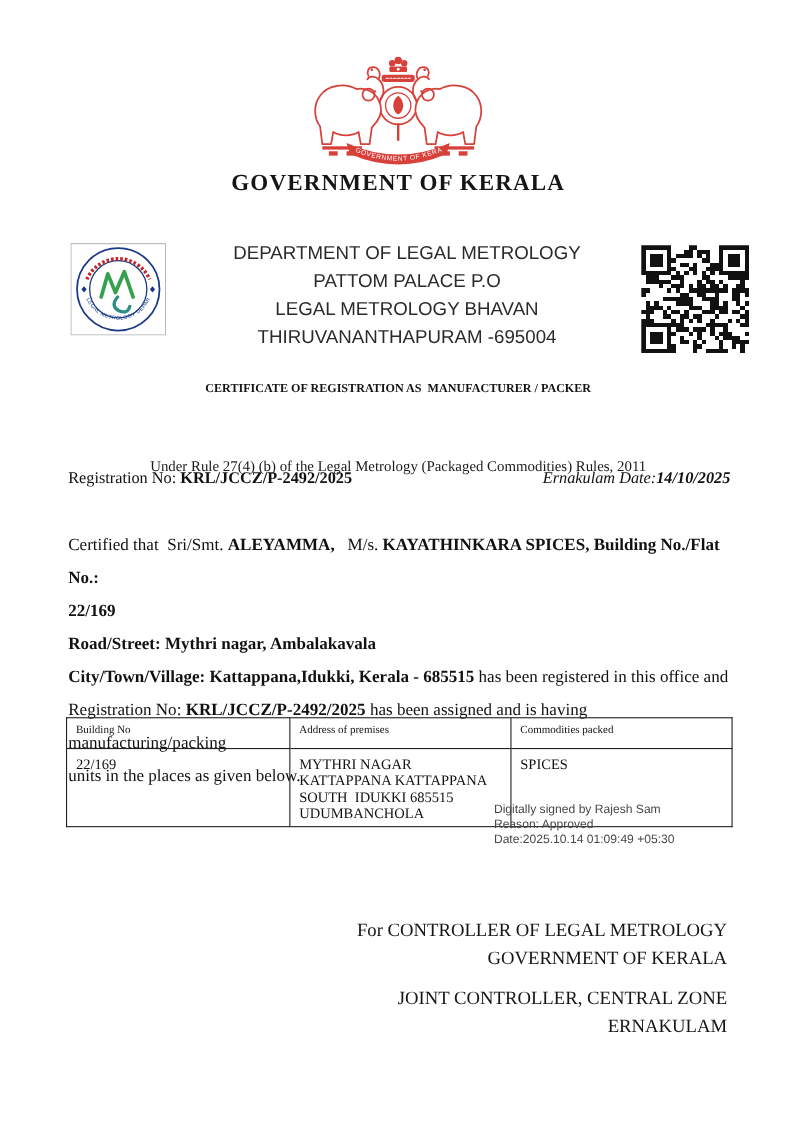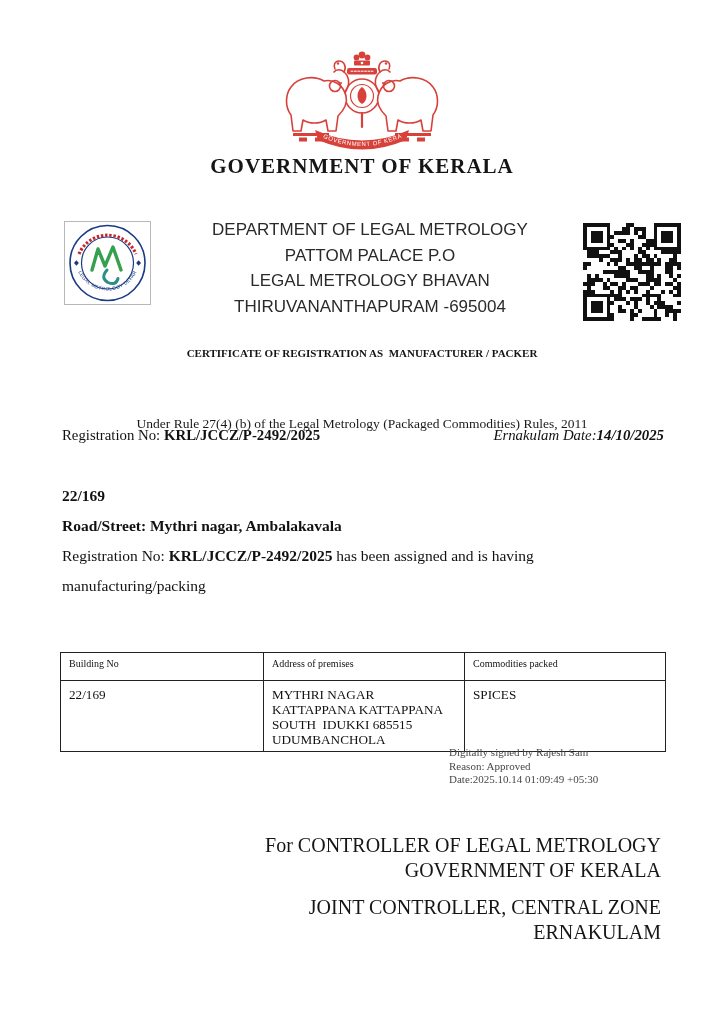--- a/index.html
+++ b/index.html
@@ -41,26 +41,26 @@
   .premises-table th, .premises-table td {
     border:1px solid #222; text-align:left; vertical-align:top;
     font-weight:400; padding:4px 8px; }
   .premises-table th { font-size:10px; height:28px; padding-top:5px; }
   .premises-table td { font-size:13.2px; height:57px; line-height:15px;
                        white-space:pre-wrap; padding-top:6px; }
   .premises-table col:nth-child(1){ width:203px; }
   .premises-table col:nth-child(2){ width:201px; }
   .premises-table col:nth-child(3){ width:201px; }
   
-  .signature { position:absolute; top:746px; left:449px;
-               font-family:Liberation Serif, serif; font-size:11px;
+  .signature { position:absolute; top:730px; left:449px;
+               font-family:Liberation Sans, sans-serif; font-size:11px;
                line-height:13.5px; color:#474747; }
   
   .closing { position:absolute; top:833px; right:63px; text-align:right;
-             font-size:20px; line-height:25px; color:#161616; }
+             font-size:17px; line-height:25px; color:#161616; }
   .closing .group2 { margin-top:12px; }
 </style>
 </head>
 <body>
 
 <div class="page">
 
   <div class="emblem">
     <svg viewBox="0 0 170 122" width="170" height="122">
       <g stroke="#d8403a" fill="none" stroke-width="1.6" stroke-linejoin="round" stroke-linecap="round">
@@ -376,23 +376,26 @@
 
   <div class="cert-title">CERTIFICATE OF REGISTRATION AS  MANUFACTURER / PACKER</div>
   <div class="cert-subtitle">Under Rule 27(4) (b) of the Legal Metrology (Packaged Commodities) Rules, 2011</div>
 
   <div class="reg-row">
     <div class="reg-left"><span>Registration No: </span><b>KRL/JCCZ/P-2492/2025</b></div>
     <div class="reg-right"><span>Ernakulam Date:</span><b>14/10/2025</b></div>
   </div>
 
   <div class="body-text">
+      <div class="body-line"><span>Certified that  Sri/Smt. </span><b>ALEYAMMA,</b><span>   M/s. </span><b>KAYATHINKARA SPICES, Building No./Flat No.:</b></div>
       <div class="body-line"><b>22/169</b></div>
       <div class="body-line"><b>Road/Street: Mythri nagar, Ambalakavala</b></div>
+      <div class="body-line"><b>City/Town/Village: Kattappana,Idukki, Kerala - 685515</b><span> has been registered in this office and</span></div>
       <div class="body-line"><span>Registration No: </span><b>KRL/JCCZ/P-2492/2025</b><span> has been assigned and is having manufacturing/packing</span></div>
+      <div class="body-line"><span>units in the places as given below.</span></div>
     </div>
 
   <table class="premises-table">
     <colgroup>
         <col>
         <col>
         <col>
       </colgroup>
     <thead>
         <tr>

